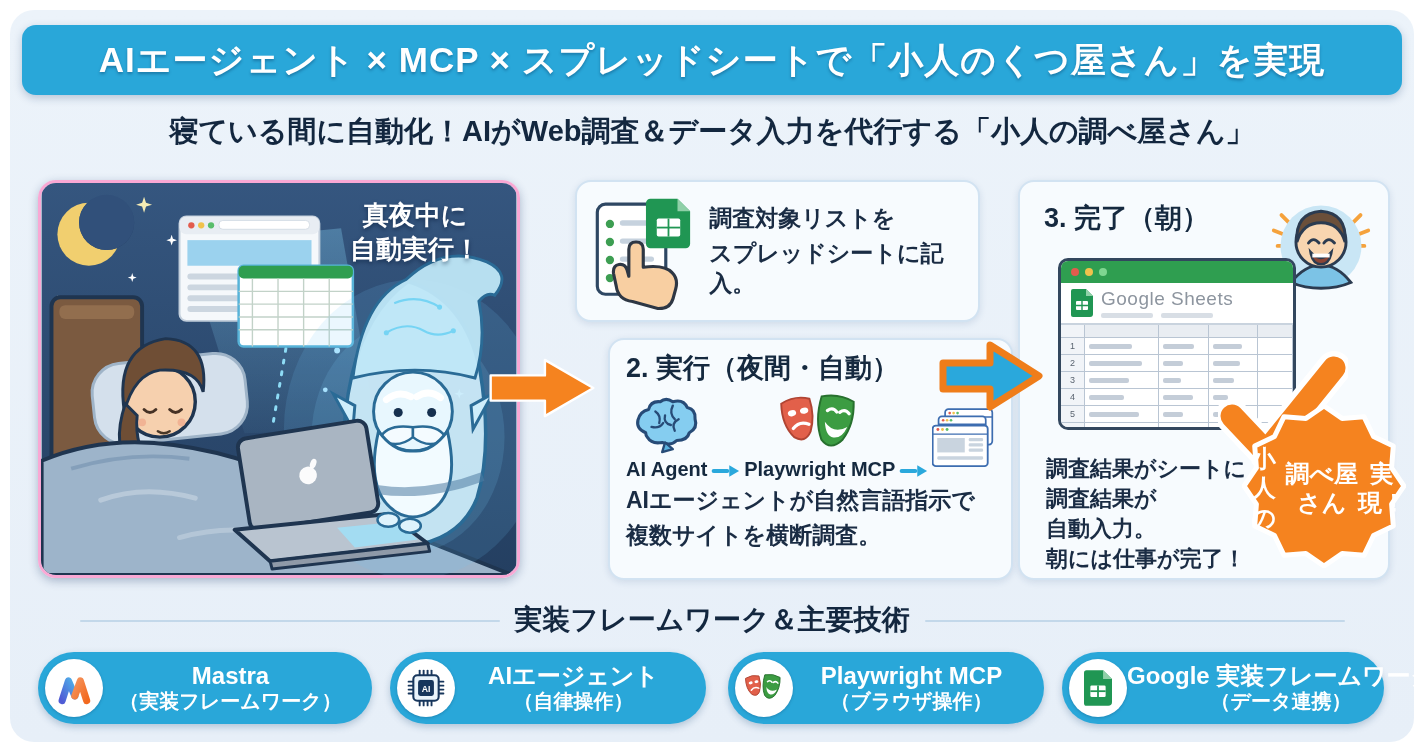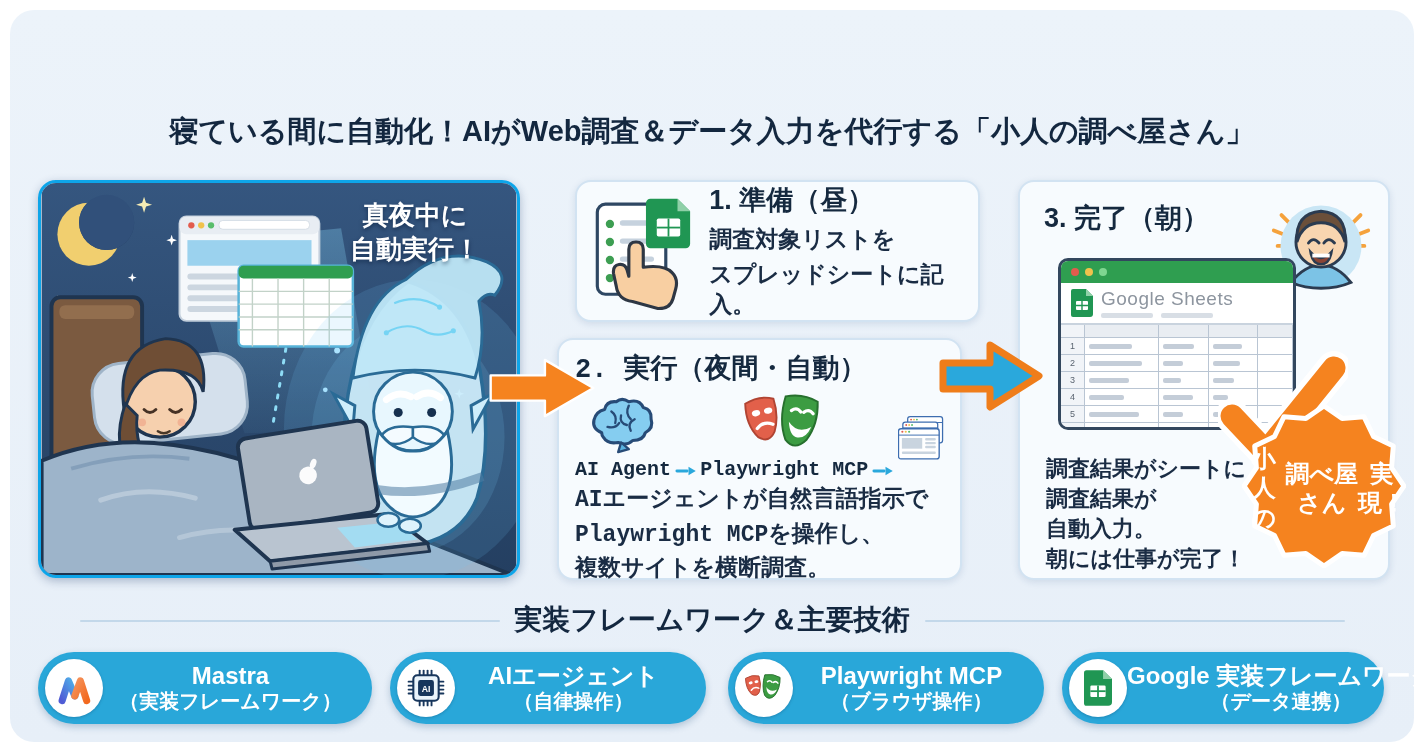--- a/index.html
+++ b/index.html
@@ -9,32 +9,32 @@
   .panel{position:absolute;left:10px;top:10px;right:10px;bottom:10px;background:linear-gradient(180deg,#ecf3fa 0%,#e7eff8 100%);border-radius:24px;}
 
   
   .banner{position:absolute;left:22px;top:25px;width:1380px;height:70px;background:#29a7d9;border-radius:14px;
           display:flex;align-items:center;justify-content:center;box-shadow:0 3px 8px rgba(20,60,110,.25);}
   .banner span{color:#fff;font-size:35px;font-weight:800;letter-spacing:1px;text-shadow:0 2px 3px rgba(0,40,80,.35);white-space:nowrap;}
   .subtitle{position:absolute;left:0;top:112px;width:100%;text-align:center;font-size:29px;font-weight:800;color:#13273f;}
 
   
   .illus{position:absolute;left:38px;top:180px;width:482px;height:398px;border-radius:18px;overflow:hidden;
-         border:3px solid #0ea5e9;box-shadow:0 3px 10px rgba(20,50,100,.3);}
+         border:3px solid #f9a8d4;box-shadow:0 3px 10px rgba(20,50,100,.3);}
   .illus svg{display:block;width:100%;height:100%;}
   .illus-caption{position:absolute;top:16px;right:12px;width:180px;text-align:center;color:#fff;font-size:26px;font-weight:800;line-height:1.3;text-shadow:0 2px 4px rgba(0,20,50,.55);}
 
   
   .arrow-orange{position:absolute;left:486px;top:357px;width:112px;height:62px;z-index:5;}
   .arrow-blue{position:absolute;left:938px;top:336px;width:106px;height:80px;z-index:5;}
 
   
   .card{position:absolute;background:#f7fbfe;border:2px solid #d2e3f2;border-radius:16px;box-shadow:0 2px 7px rgba(30,70,120,.13);}
   .card1{left:575px;top:180px;width:405px;height:142px;display:flex;align-items:center;padding:10px 12px 10px 14px;gap:10px;}
-  .card2{left:557px;top:338px;width:405px;height:242px;padding:10px 16px;font-family:Liberation Mono, monospace;}
+  .card2{left:608px;top:338px;width:405px;height:242px;padding:10px 16px;}
   .card3{left:1018px;top:180px;width:372px;height:400px;}
   .step-title{font-size:27px;font-weight:800;color:#15293f;}
   .step-body{font-size:23px;font-weight:700;color:#1a2c44;line-height:1.33;}
 
   .card1 .txt{display:flex;flex-direction:column;gap:4px;}
   .card1 .step-title{margin-bottom:2px;}
 
   .icons-row{display:flex;align-items:flex-end;margin-top:6px;}
   .icon-col{display:flex;flex-direction:column;align-items:center;}
   .icon-label{font-size:20px;font-weight:800;color:#15293f;margin-top:2px;white-space:nowrap;}
@@ -80,20 +80,23 @@
   .pill2{left:390px;width:316px;}
   .pill3{left:728px;width:316px;}
   .pill4{left:1062px;width:322px;}
 </style>
 </head>
 <body>
 
 <div class="frame">
   <div class="panel"></div>
 
+  <div class="banner">
+    <span>AIエージェント × MCP × スプレッドシートで「小人のくつ屋さん」を実現</span>
+  </div>
   <div class="subtitle">寝ている間に自動化！AIがWeb調査＆データ入力を代行する「小人の調べ屋さん」</div>
 
   <div class="illus">
     <svg viewBox="0 0 482 398">
       <defs>
         <linearGradient id="sky" x1="0" y1="0" x2="0" y2="1">
           <stop offset="0" stop-color="#35567f"></stop>
             <stop offset="1" stop-color="#243f61"></stop>
         </linearGradient>
         <linearGradient id="beam" x1="0" y1="0" x2="0" y2="1">
@@ -244,21 +247,20 @@
         <path d="M96 2 L110 16 H96 Z" fill="#8fd0a8"></path>
         <rect x="73" y="24" width="26" height="20" rx="2" fill="#ffffff"></rect>
         <g stroke="#209653" stroke-width="2">
             <line x1="73" y1="34" x2="99" y2="34"></line>
             <line x1="86" y1="24" x2="86" y2="44"></line>
           </g>
       </g>
       <path d="M46 116 q-16 -2 -18 -17 l-3 -14 q-1 -9 6 -10 q7 -1 9 6 l2 7 L42 58 q0 -8 8 -8 q8 0 8 8 v20 q24 -3 32 6 q7 7 4 18 l-3 11 q-3 11 -16 11 Z" fill="#f8cfa2" stroke="#2e3744" stroke-width="3.5" stroke-linejoin="round"></path>
     </svg>
     <div class="txt">
-      <div class="step-title">1. 準備（昼）</div>
       <div class="step-body">調査対象リストを</div>
       <div class="step-body">スプレッドシートに記入。</div>
     </div>
   </div>
 
   <div class="card card2">
     <div class="step-title">2. 実行（夜間・自動）</div>
     <div class="icons-row">
       <div class="icon-col">
         <svg width="74" height="62" viewBox="0 0 76 64">
@@ -316,21 +318,20 @@
             <circle cx="23" cy="32" r="2.2" fill="#58bd6b"></circle>
           <rect x="8" y="45" width="42" height="22" fill="#c9d4df"></rect>
           <rect x="56" y="45" width="22" height="5" rx="2" fill="#c9d4df"></rect>
             <rect x="56" y="53" width="22" height="5" rx="2" fill="#c9d4df"></rect>
           <rect x="56" y="61" width="22" height="5" rx="2" fill="#c9d4df"></rect>
             <rect x="8" y="73" width="70" height="5" rx="2" fill="#c9d4df"></rect>
         </g>
       </svg>
     </div>
     <div class="step-body">AIエージェントが自然言語指示で</div>
-    <div class="step-body">Playwright MCPを操作し、</div>
     <div class="step-body">複数サイトを横断調査。</div>
   </div>
 
   <svg class="arrow-blue" viewBox="0 0 106 80">
     <path d="M5 27 H52 V9 L101 40 L52 71 V53 H5 Z" fill="#2aa8dc" stroke="#ef7d1a" stroke-width="7" stroke-linejoin="round"></path>
   </svg>
 
   <div class="card card3">
     <div class="step-title c3-title">3. 完了（朝）</div>
 

